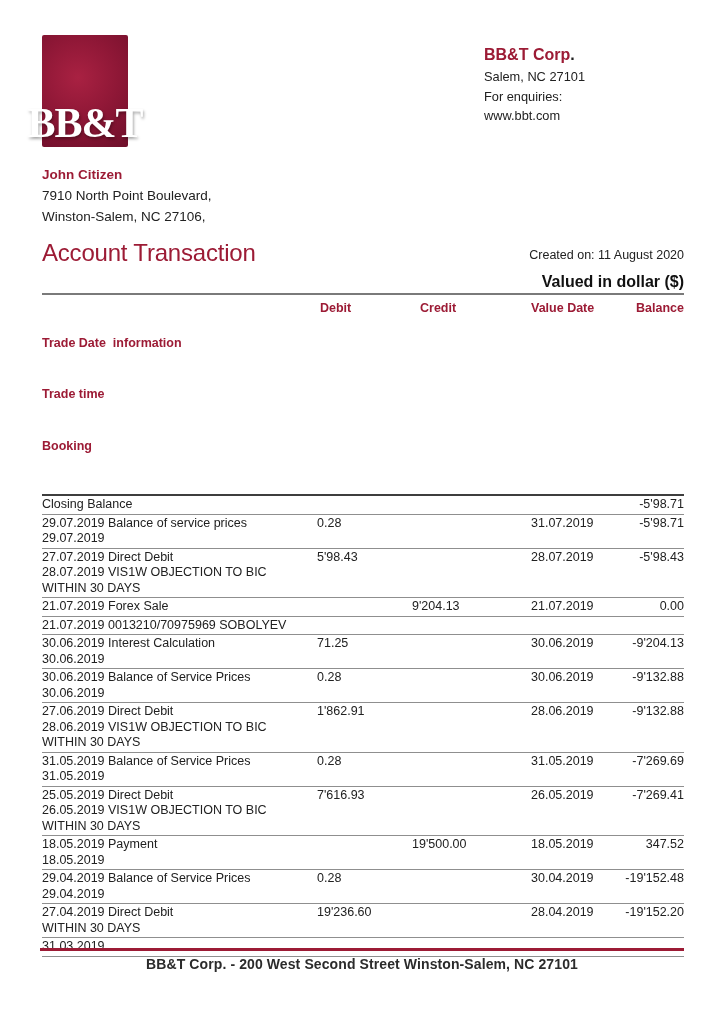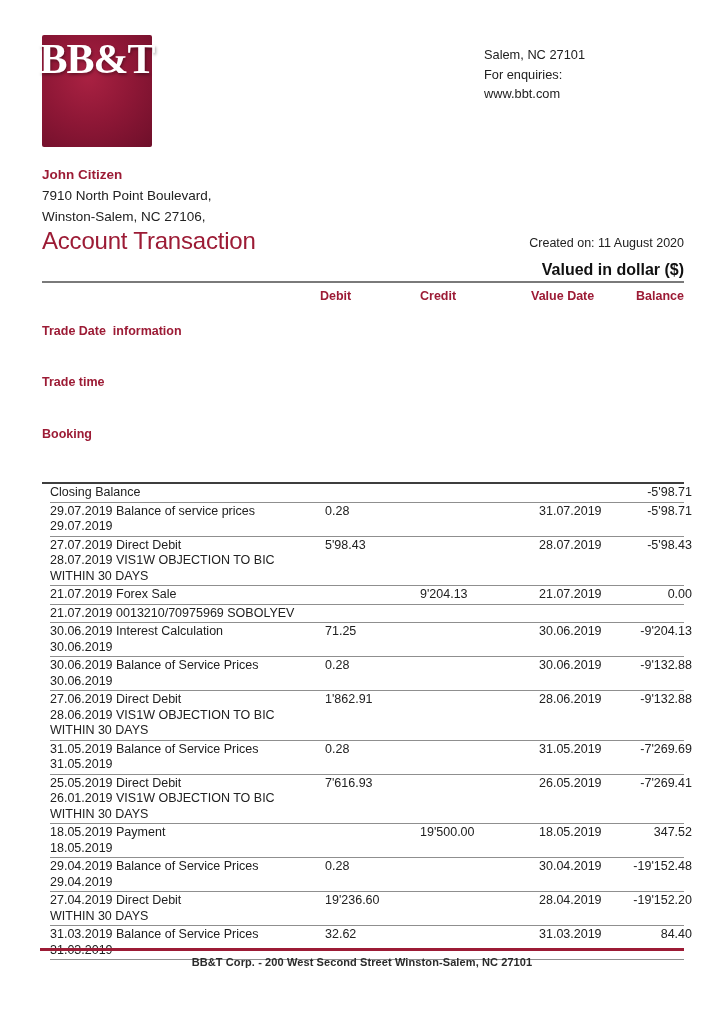--- a/index.html
+++ b/index.html
@@ -10,73 +10,74 @@
     background:#ffffff;
     font-family:"Liberation Sans", sans-serif;
     color:#212121;
     overflow:hidden;
   }
   .content { padding:0 40px 0 42px; }
 
   
   .header-row { display:flex; padding-top:35px; }
   .logo {
-    width:110px; height:112px; border-radius:2px;
+    width:86px; height:112px; border-radius:2px;
     background: radial-gradient(circle at 42% 38%, #a92142 0%, #8e1736 48%, #6e0f2a 100%);
-    display:flex; align-items:flex-start; justify-content:center;
+    display:flex; align-items:flex-end; justify-content:center;
   }
   .logo-text {
     font-family:"Liberation Serif", serif; font-weight:bold;
     color:#ffffff; font-size:42px; letter-spacing:-1px;
     text-shadow:1px 2px 3px rgba(0,0,0,0.35);
   }
   .bank-info { margin-left:auto; width:200px; padding-top:10px; font-size:12.8px; line-height:19.5px; }
   .bank-name { font-size:16px; font-weight:bold; color:#9c1b35; line-height:20px; margin-bottom:2px; }
   .bank-name .suffix { color:#212121; }
 
   
   .customer { margin-top:17px; font-size:13.5px; line-height:21px; }
   .customer-name { color:#9c1b35; font-weight:bold; }
 
   
-  .title-row { display:flex; align-items:flex-end; margin-top:1px; }
+  .title-row { display:flex; align-items:flex-end; margin-top:13px; }
   .title { font-size:24px; font-weight:normal; color:#9c1b35; letter-spacing:-0.2px; line-height:26px; }
   .created-on { margin-left:auto; font-size:12.5px; padding-bottom:4px; }
   .period { font-size:12.5px; margin-top:4px; }
   .valued { text-align:right; font-weight:bold; font-size:16px; color:#111; margin-top:7px; padding-bottom:2px; }
 
   
   .ttable { border-top:2px solid #7a7a7a; }
   .trow { display:grid; grid-template-columns:275px 95px 119px 85px 68px; }
   .tcell { font-size:12.5px; line-height:15.5px; white-space:pre; }
   .c-balance { text-align:right; }
   .thead { border-bottom:2px solid #3e3e3e; padding:5px 0 4px; color:#9c1b35; font-weight:bold; }
   .thead .tcell { line-height:17.3px; }
   .thead .c-credit { padding-left:8px; }
   .thead .c-debit { padding-left:3px; }
-  .row-block { border-bottom:1px solid #8f8f8f;margin-left:8px; }
+  .row-block { border-bottom:1px solid #8f8f8f; }
   .row-block .trow:first-child { padding-top:1px; }
   .row-block .trow:last-child { padding-bottom:1px; }
 
   
   .footer { position:absolute; left:40px; right:40px; top:948px; }
   .footer-line { height:2.5px; background:#9c1b35; }
-  .footer-text { text-align:center; font-size:11px; font-weight:bold; color:#2b2b2b; margin-top:5px; letter-spacing:0.1px; }
+  .footer-text { text-align:center; font-size:14px; font-weight:bold; color:#2b2b2b; margin-top:5px; letter-spacing:0.1px; }
 </style>
 </head>
 <body>
 
 <div class="page">
   <div class="content">
 
     <div class="header-row">
       <div class="logo">
         <span class="logo-text">BB&amp;T</span>
       </div>
       <div class="bank-info">
+        <div class="bank-name"><span>BB&amp;T Corp</span><span class="suffix">.</span></div>
         <div>Salem, NC 27101</div>
         <div>For enquiries:</div>
         <div>www.bbt.com</div>
       </div>
     </div>
 
     <div class="customer">
       <div class="customer-name">John Citizen</div>
       <div>7910 North Point Boulevard,</div>
       <div>Winston-Salem, NC 27106,</div>
@@ -243,21 +244,21 @@
           </div>
           <div class="row-block">
             <div class="trow">
               <div class="tcell c-desc">25.05.2019 Direct Debit</div>
               <div class="tcell c-debit">7'616.93</div>
               <div class="tcell c-credit"></div>
               <div class="tcell c-value">26.05.2019</div>
               <div class="tcell c-balance">-7'269.41</div>
             </div>
             <div class="trow">
-              <div class="tcell c-desc">26.01.2019 VIS1W OBJECTION TO BIC</div>
+              <div class="tcell c-desc">26.05.2019 VIS1W OBJECTION TO BIC</div>
               <div class="tcell c-debit"></div>
               <div class="tcell c-credit"></div>
               <div class="tcell c-value"></div>
               <div class="tcell c-balance"></div>
             </div>
             <div class="trow">
               <div class="tcell c-desc">WITHIN 30 DAYS</div>
               <div class="tcell c-debit"></div>
               <div class="tcell c-credit"></div>
               <div class="tcell c-value"></div>
@@ -306,27 +307,20 @@
             </div>
             <div class="trow">
               <div class="tcell c-desc">WITHIN 30 DAYS</div>
               <div class="tcell c-debit"></div>
               <div class="tcell c-credit"></div>
               <div class="tcell c-value"></div>
               <div class="tcell c-balance"></div>
             </div>
           </div>
           <div class="row-block">
-            <div class="trow">
-              <div class="tcell c-desc">31.03.2019 Balance of Service Prices</div>
-              <div class="tcell c-debit">32.62</div>
-              <div class="tcell c-credit"></div>
-              <div class="tcell c-value">31.03.2019</div>
-              <div class="tcell c-balance">84.40</div>
-            </div>
             <div class="trow">
               <div class="tcell c-desc">31.03.2019</div>
               <div class="tcell c-debit"></div>
               <div class="tcell c-credit"></div>
               <div class="tcell c-value"></div>
               <div class="tcell c-balance"></div>
             </div>
           </div>
         </div>
 

